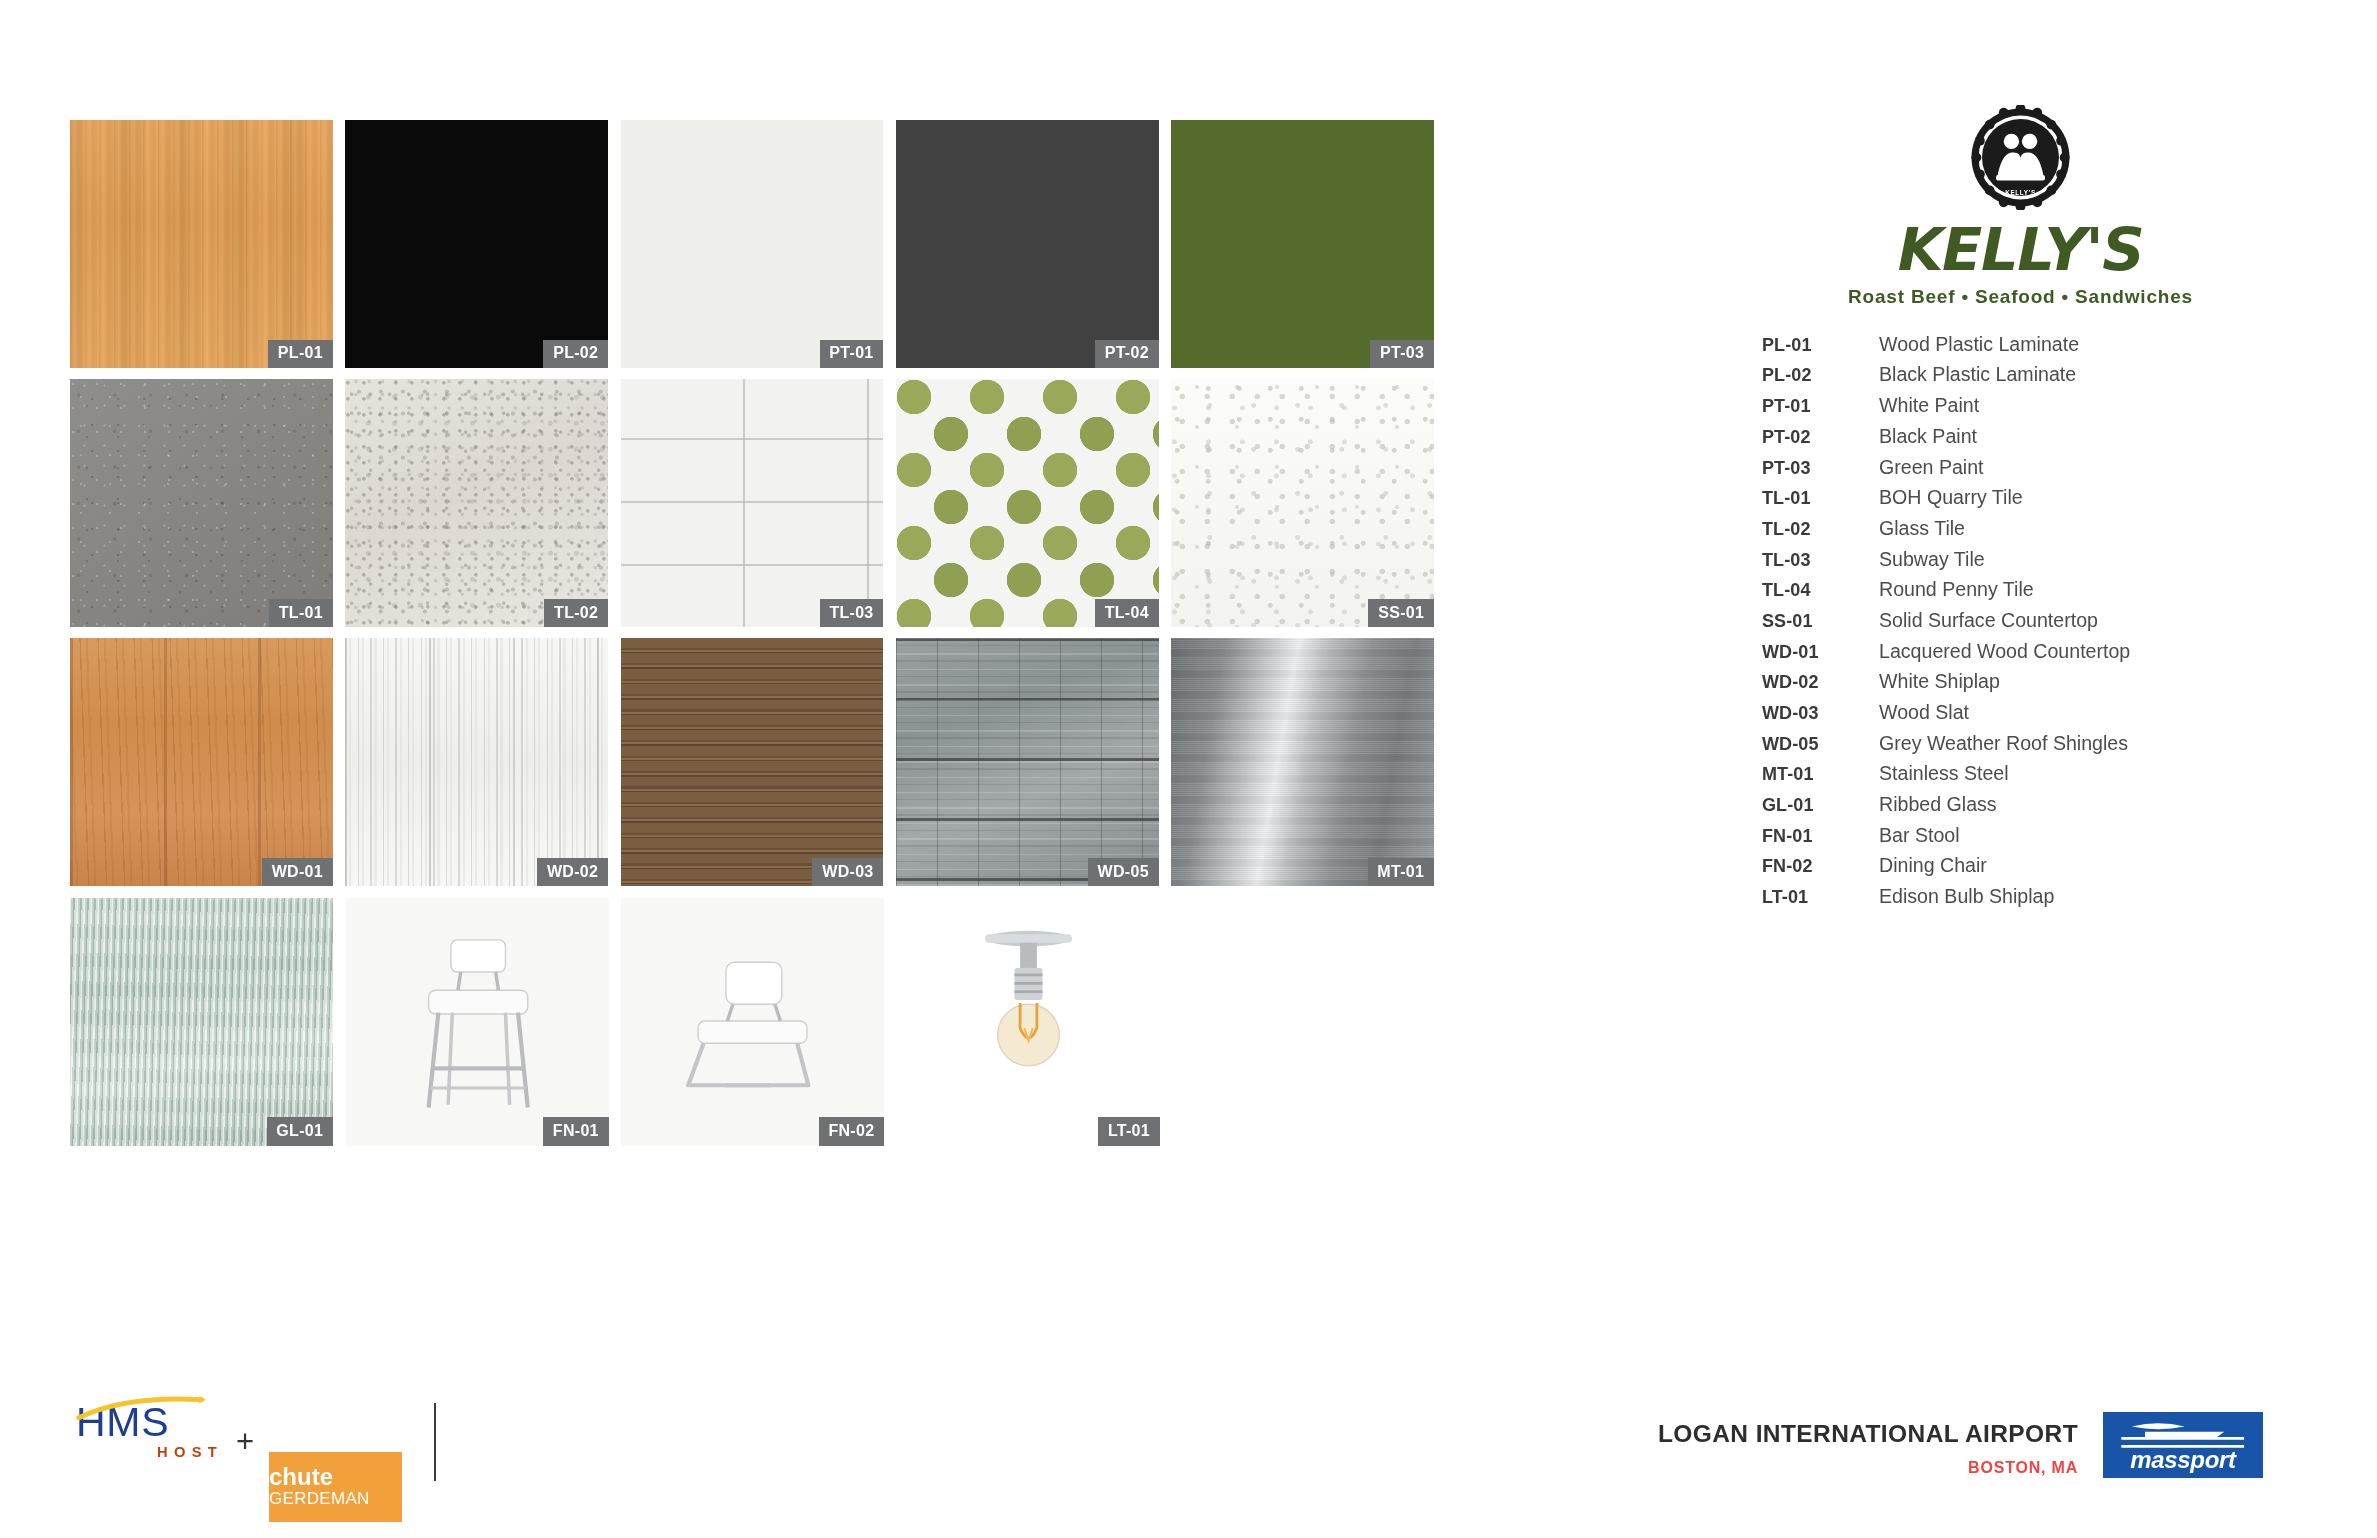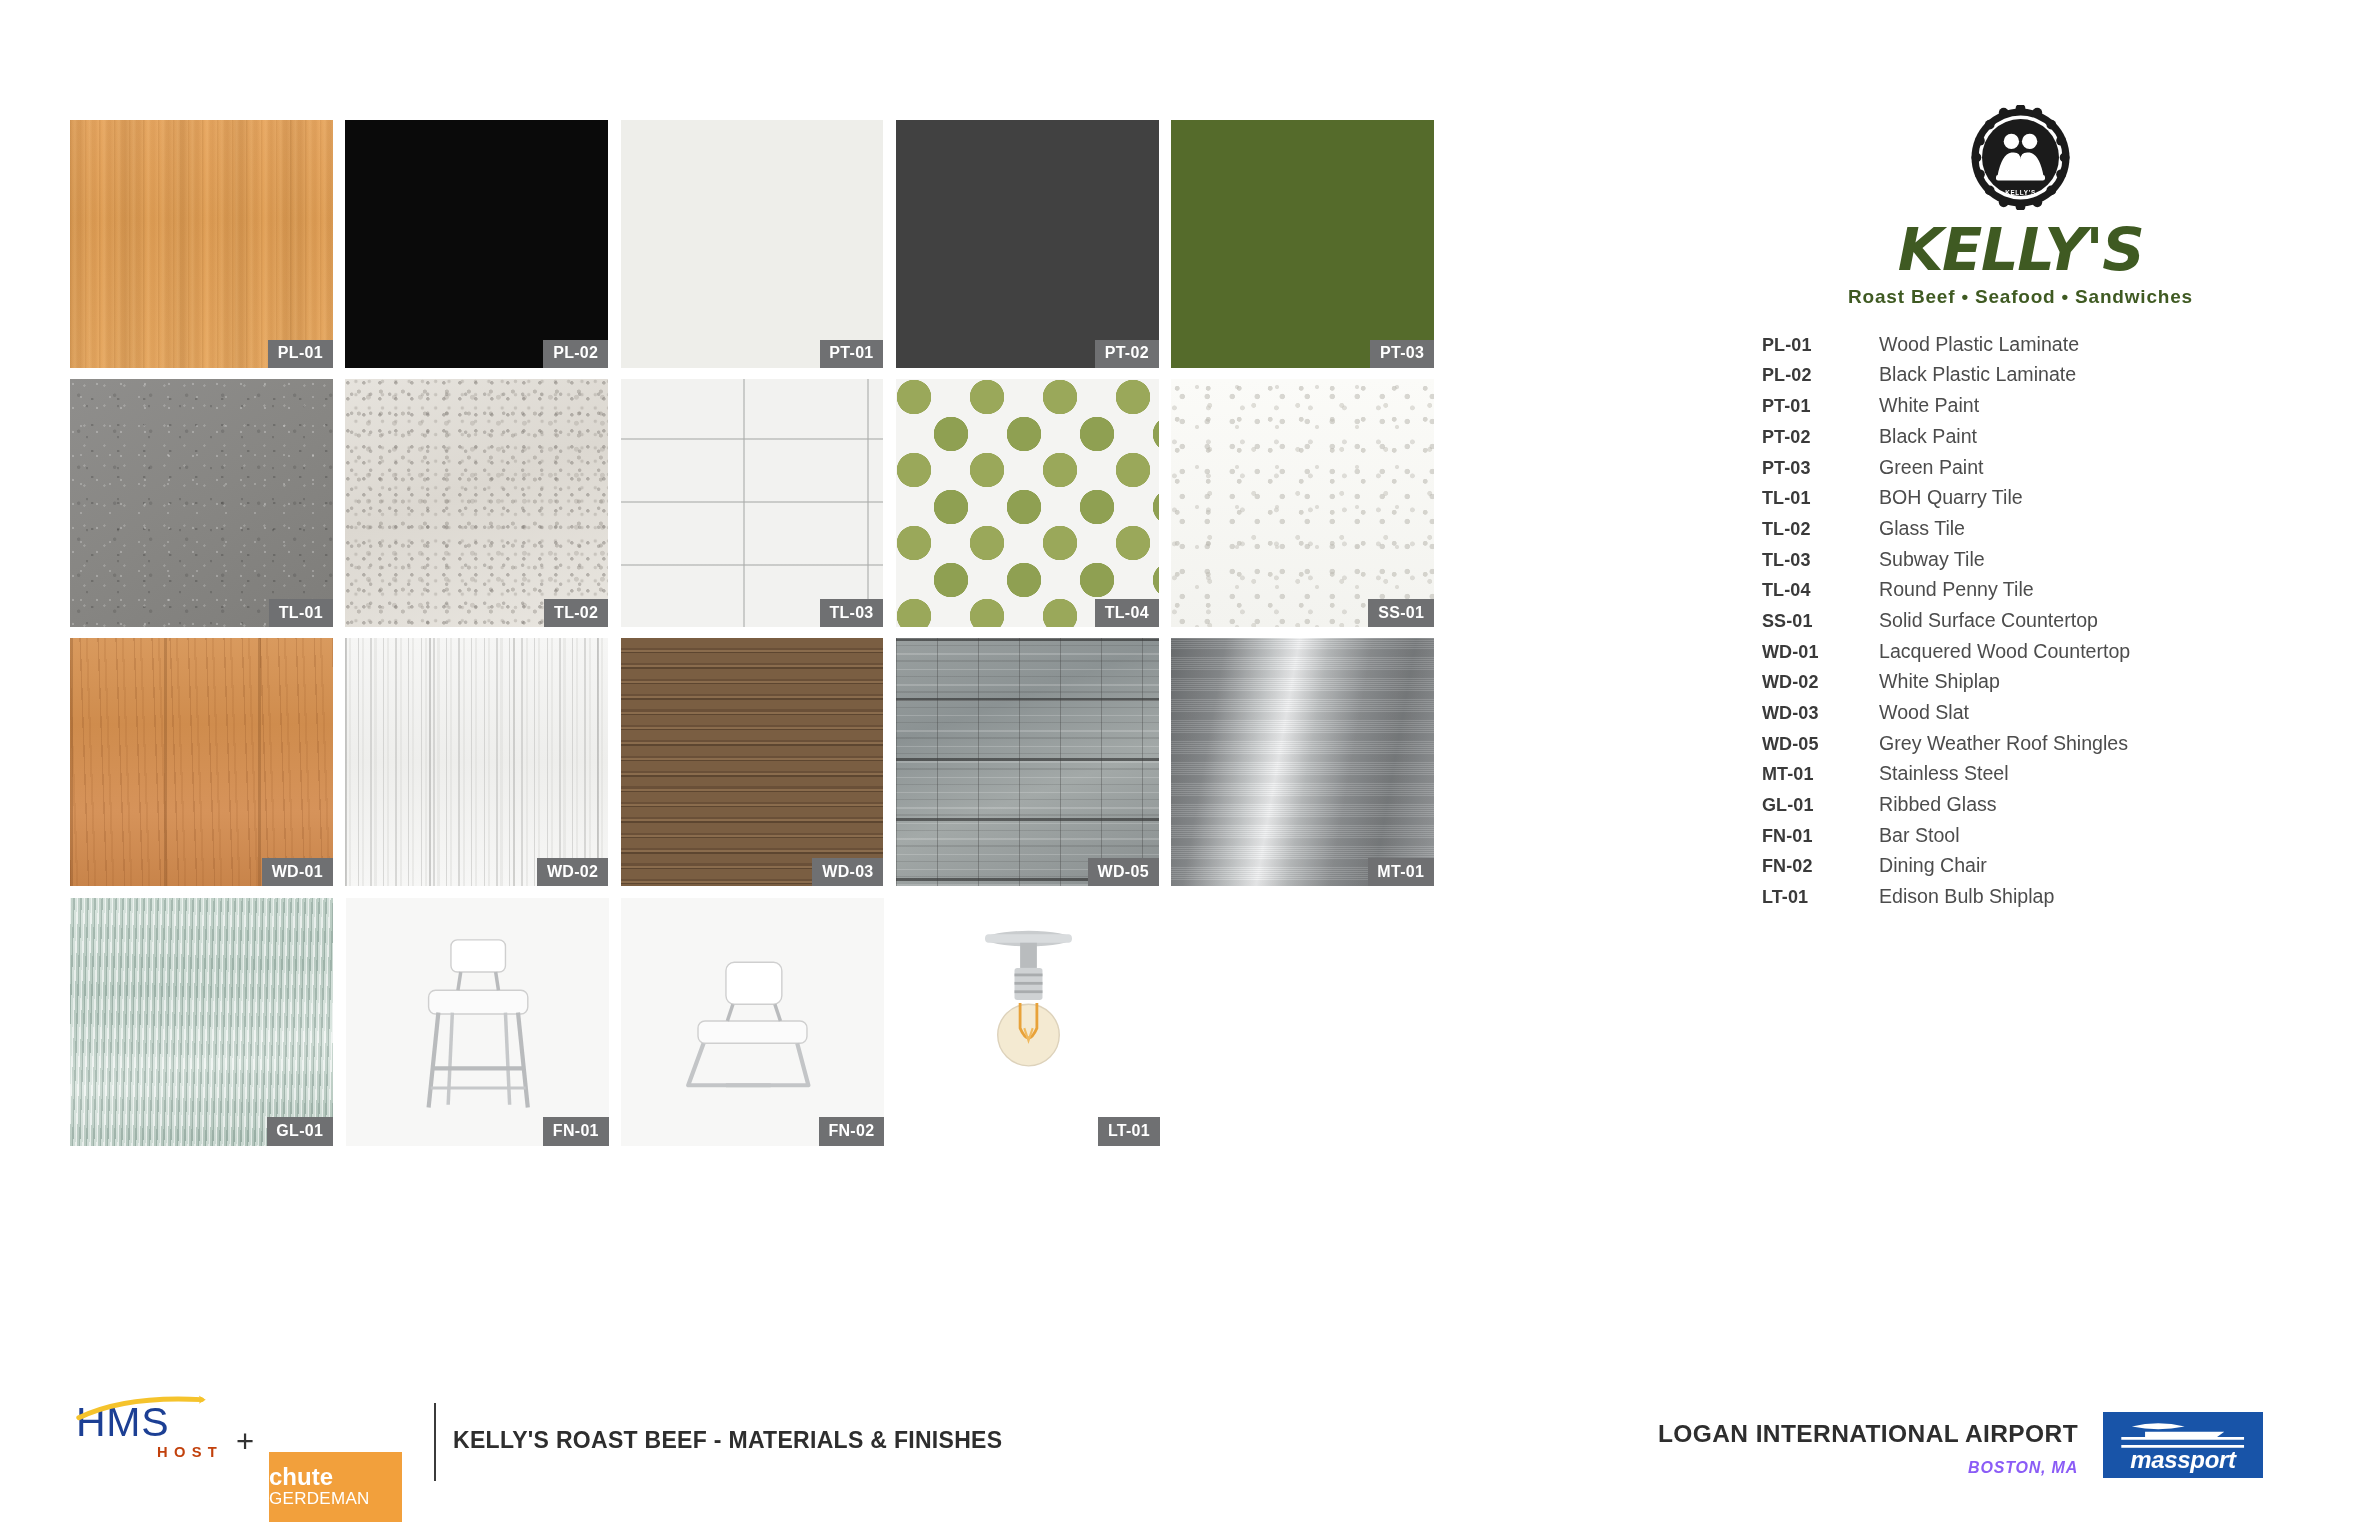--- a/index.html
+++ b/index.html
@@ -286,24 +286,23 @@
     font-family: "Liberation Sans", sans-serif; letter-spacing: 0.3px;
   }
   #airport-name {
     position: absolute; right: 299px; top: 32px;
     font-size: 24.5px; font-weight: bold; color: #2e2e2e;
     font-family: "Liberation Sans", sans-serif; letter-spacing: 0.4px;
     text-align: right;
   }
   #airport-city {
     position: absolute; right: 299px; top: 71px;
-    font-size: 16px; font-weight: bold; color: #8b5cf6;
+    font-size: 16px; font-weight: bold; color: #ef4444;
     font-family: "Liberation Sans", sans-serif; letter-spacing: 0.8px;
     text-align: right;
-    font-style: italic;
   }
   #massport-logo {
     position: absolute; right: 112px; top: 22.4px;
     width: 164px; height: 70px; background: #1854a8;
     border: 2.1px solid #ffffff; box-sizing: border-box;
   }
   #massport-word {
     position: absolute; left: 0; right: 0; bottom: 4.2px;
     text-align: center; color: #ffffff; font-size: 24px;
     font-family: "Liberation Sans", sans-serif; font-weight: bold; font-style: italic;
@@ -591,21 +590,20 @@
 
   <div id="plus-sign">+</div>
 
   <div id="chute-box">
     <div id="chute-word">chute</div>
     <div id="gerdeman-word">GERDEMAN</div>
   </div>
 
   <div id="footer-divider"></div>
 
-  <div id="footer-title">KELLY'S ROAST BEEF -  MATERIALS &amp; FINISHES</div>
 
   <div id="airport-name">LOGAN INTERNATIONAL AIRPORT</div>
   <div id="airport-city">BOSTON, MA</div>
 
   <div id="massport-logo">
     <svg viewBox="0 0 235 100" width="100%" height="100%">
       <path d="M24 40 h186 M24 52 h186" stroke="#ffffff" stroke-width="4"></path>
       <path d="M40 22 q40 -10 80 0 q-40 8 -80 0 z" fill="#ffffff"></path>
       <path d="M60 30 h120 l-14 10 h-106 z" fill="#ffffff"></path>
     </svg>

